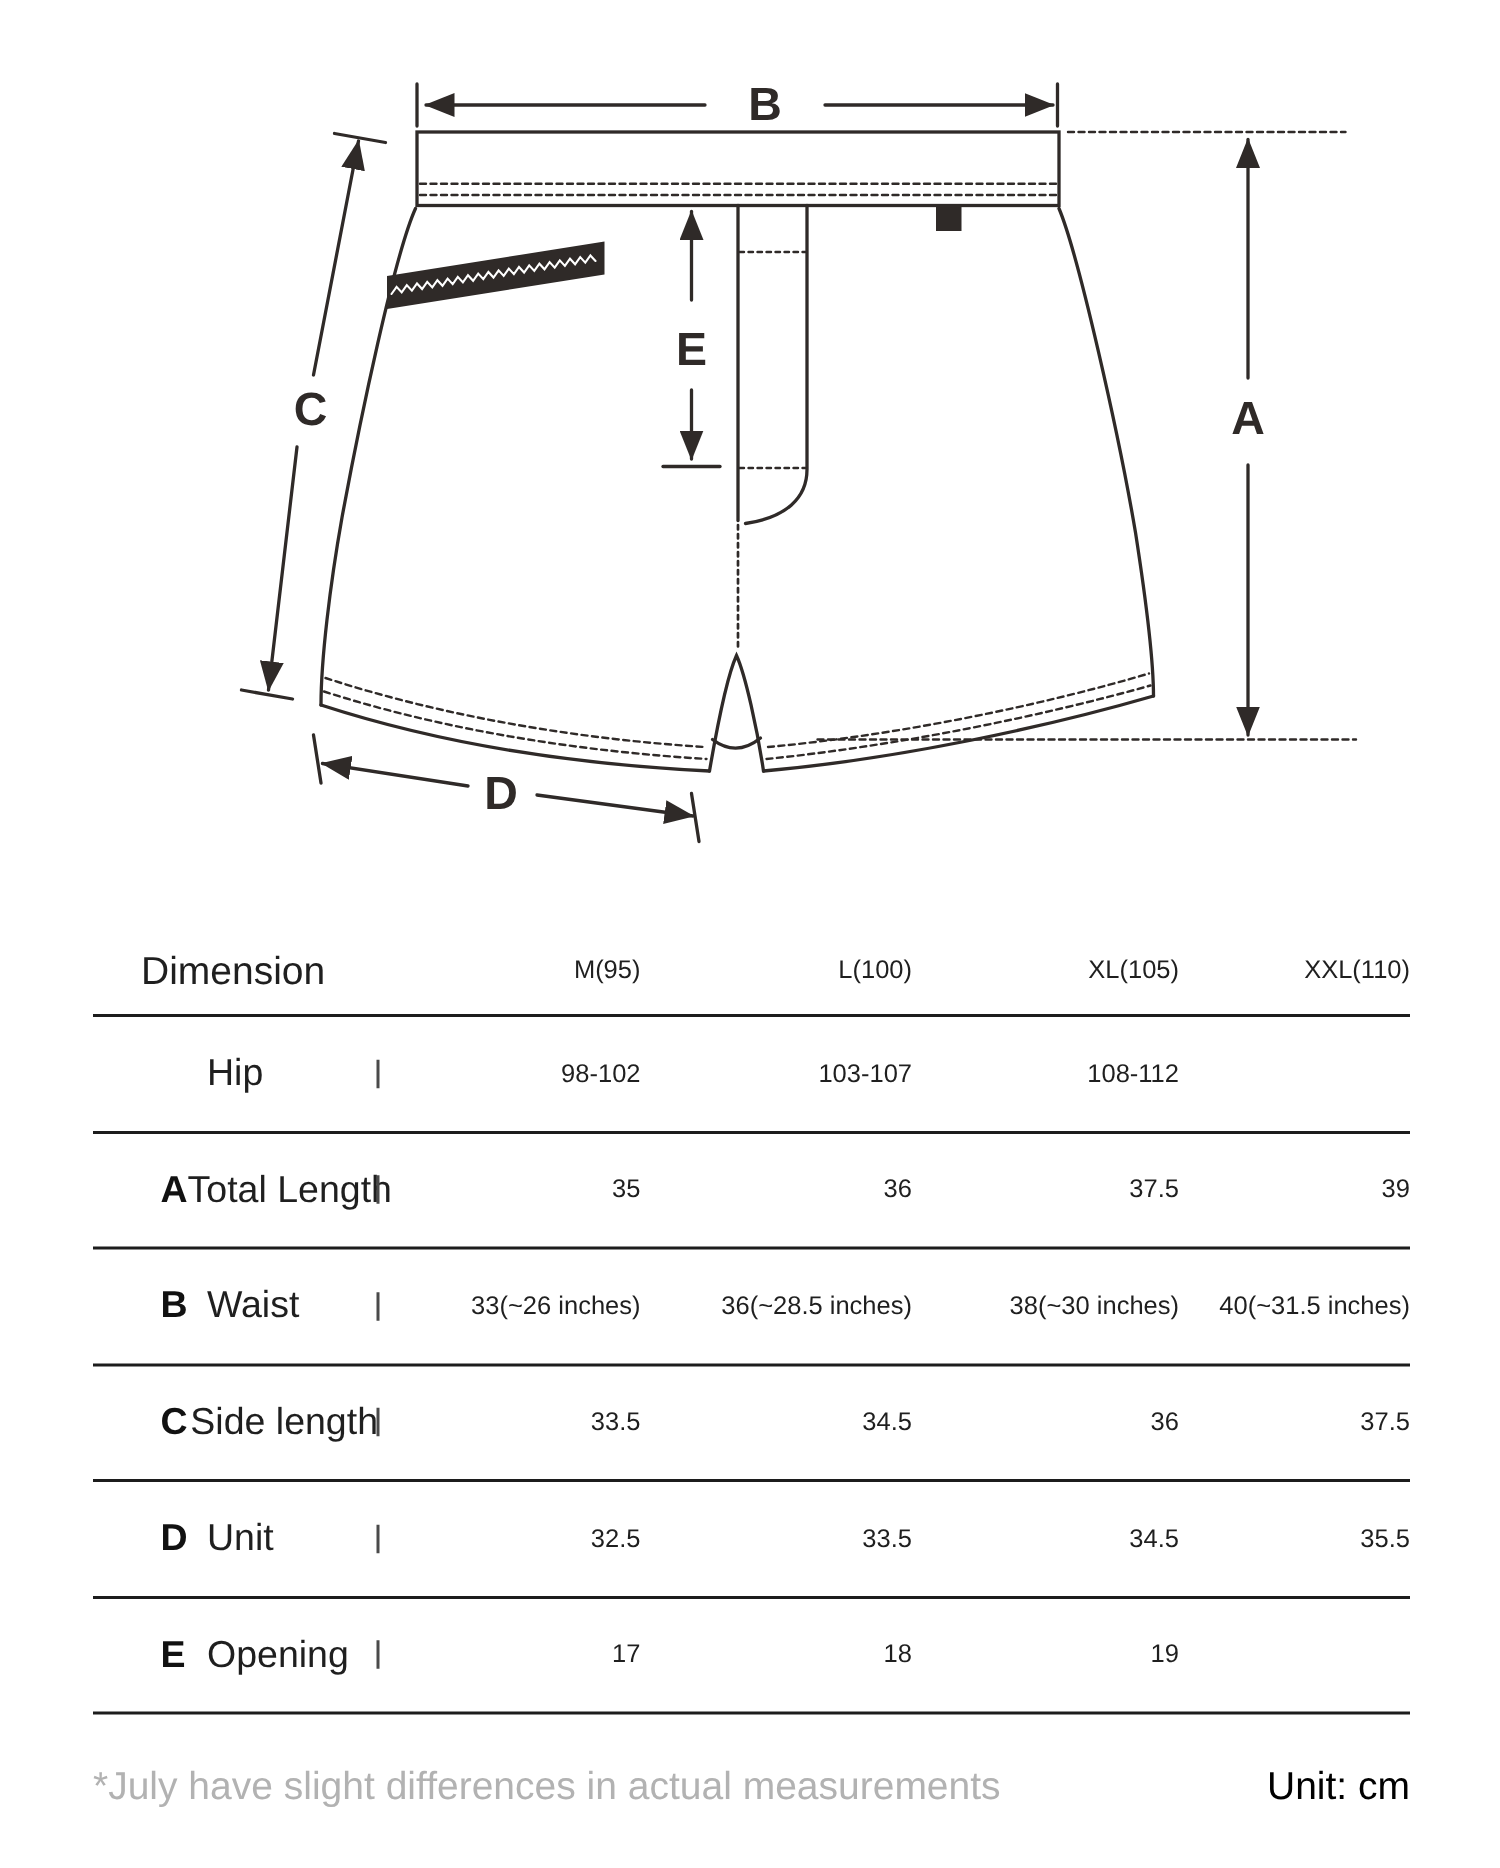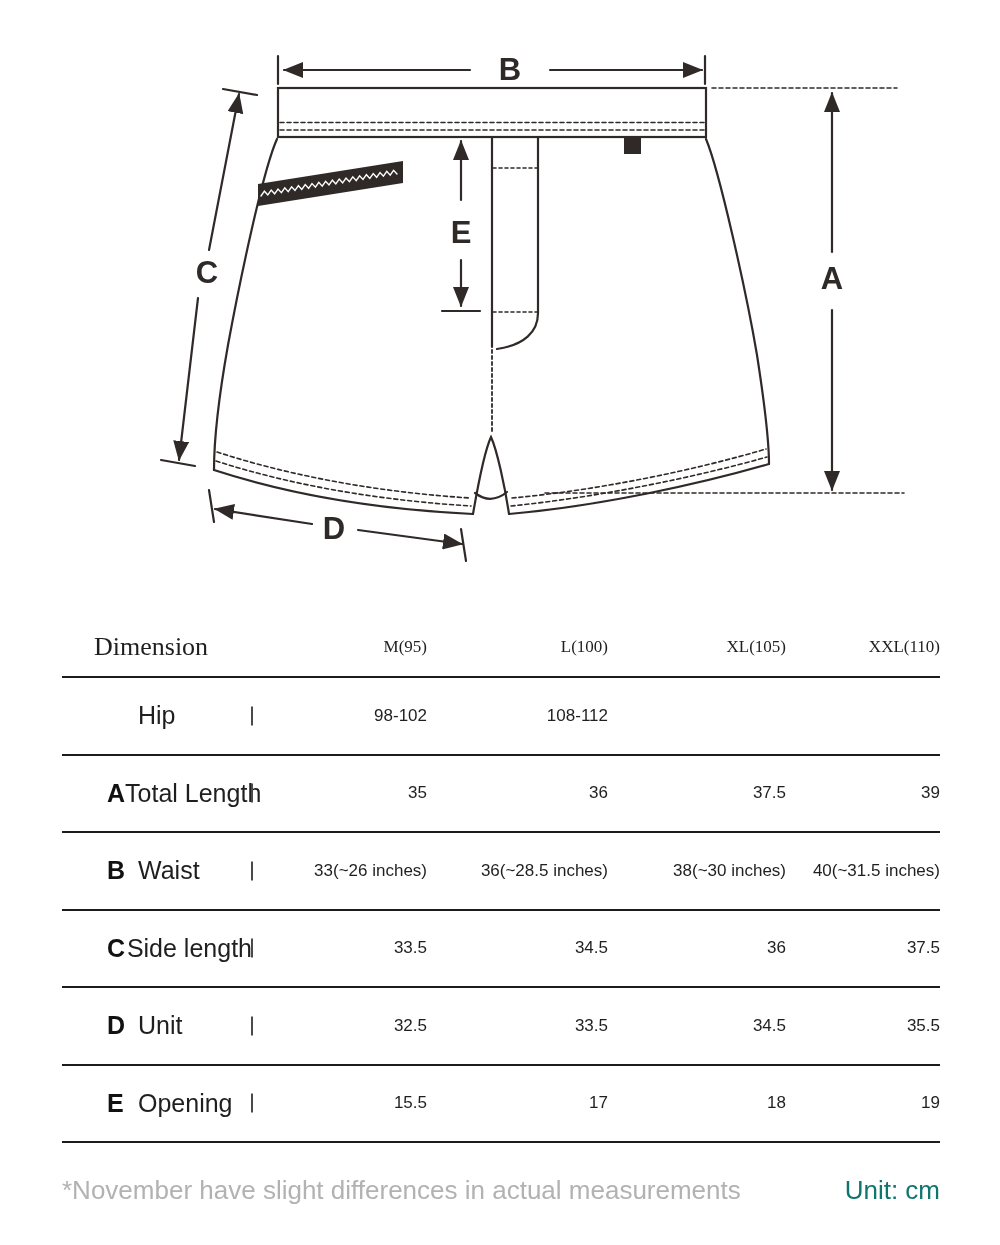--- a/index.html
+++ b/index.html
@@ -9,39 +9,39 @@
   }
   
   .diagram{position:absolute;left:0;top:0;width:1000px;height:610px;}
   
   .size-table{position:absolute;left:62px;top:618px;width:878px;}
   .trow{
     position:relative;display:grid;
     grid-template-columns:190px 175px 181px 178px 154px;
     align-items:center;border-bottom:2px solid #1c1c1c;
   }
-  .trow.header{height:58px;font-family:Liberation Serif, serif;}
+  .trow.header{height:58px;}
   .trow.data{height:75.5px;}
   .cell{white-space:nowrap;}
   .hlabel{font-size:26px;padding-left:32px;}
   .hval,.val{font-size:17px;text-align:right;margin-left:16px;}
   .label{font-size:25px;padding-left:3px;display:flex;align-items:baseline;margin-left:42px;}
   .letter{font-weight:bold;width:31px;display:inline-block;color:#111;}
   .rname{display:inline-block;}
   .tick{
     position:absolute;left:189px;top:50%;transform:translateY(-50%);
     width:1.5px;height:19px;background:#4a4a4a;
   }
   
   .foot-note{
     position:absolute;left:62px;top:1172px;font-size:26px;color:#b2b2b2;
     line-height:36px;
   }
   .foot-unit{
-    position:absolute;right:60px;top:1172px;font-size:26px;color:#0f766e;
+    position:absolute;right:60px;top:1172px;font-size:26px;color:#000000;
     line-height:36px;
   }
 </style>
 </head>
 <body>
 
 <svg class="diagram" viewBox="0 0 1000 610" xmlns="http://www.w3.org/2000/svg">
   <defs>
     <marker id="ah" viewBox="0 0 10 8" refX="9.5" refY="4" markerWidth="20" markerHeight="16" markerUnits="userSpaceOnUse" orient="auto">
       <path d="M0,0 L10,4 L0,8 Z" fill="#2f2a28"></path>
@@ -147,20 +147,21 @@
     <div class="cell hval">XXL(110)</div>
   </div>
 
   <div class="trow data">
     <div class="cell label">
       <span class="letter"></span>
       <span class="rname">Hip</span>
     </div>
     <span class="tick"></span>
     <div class="cell val">98-102</div>
+    <div class="cell val">103-107</div>
     <div class="cell val">108-112</div>
   </div>
 
   <div class="trow data">
     <div class="cell label">
       <span class="letter">A</span>
       <span class="rname">Total Length</span>
     </div>
     <span class="tick"></span>
     <div class="cell val">35</div>
@@ -204,22 +205,21 @@
     <div class="cell val">34.5</div>
     <div class="cell val">35.5</div>
   </div>
 
   <div class="trow data">
     <div class="cell label">
       <span class="letter">E</span>
       <span class="rname">Opening</span>
     </div>
     <span class="tick"></span>
-    <div class="cell val">15.5</div>
     <div class="cell val">17</div>
     <div class="cell val">18</div>
     <div class="cell val">19</div>
   </div>
 
 </div>
 
-<div class="foot-note">*November have slight differences in actual measurements</div>
+<div class="foot-note">*July have slight differences in actual measurements</div>
 <div class="foot-unit">Unit: cm</div>
 
 </body></html>

